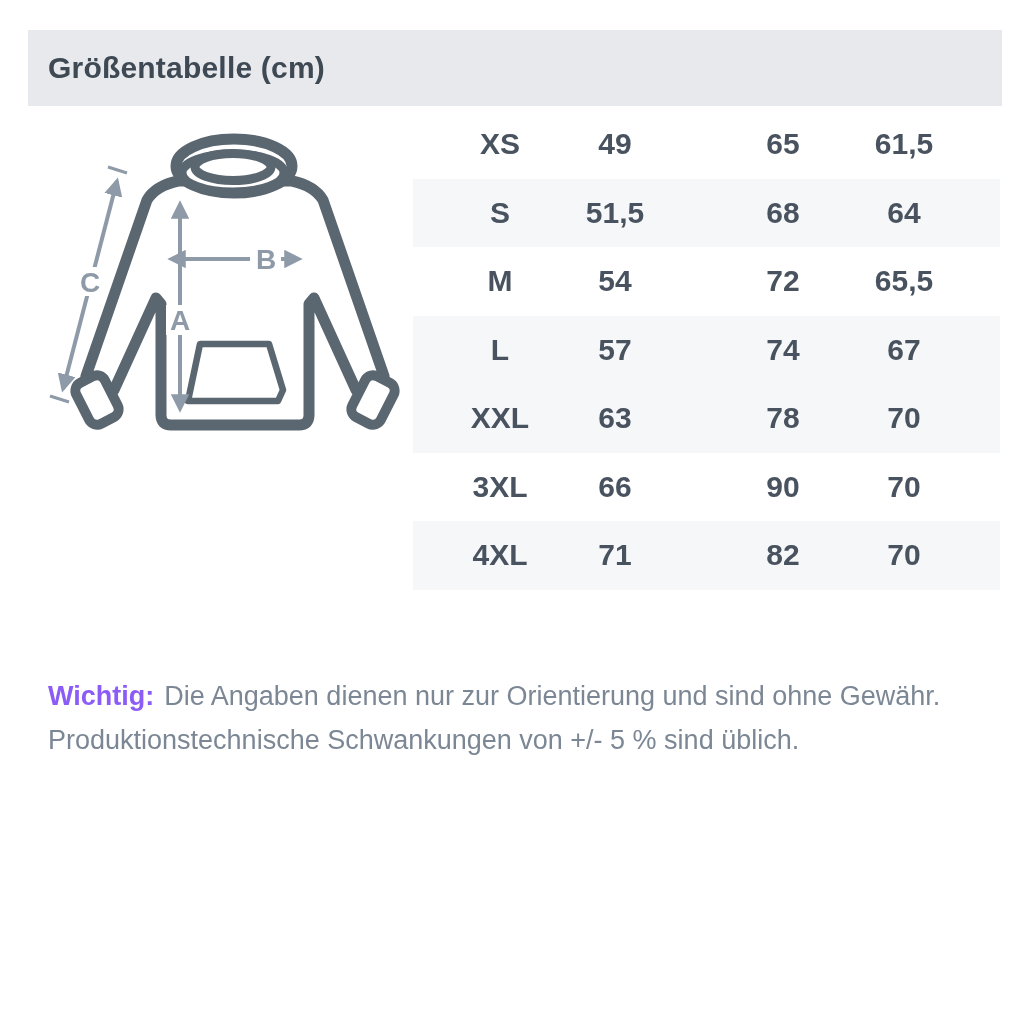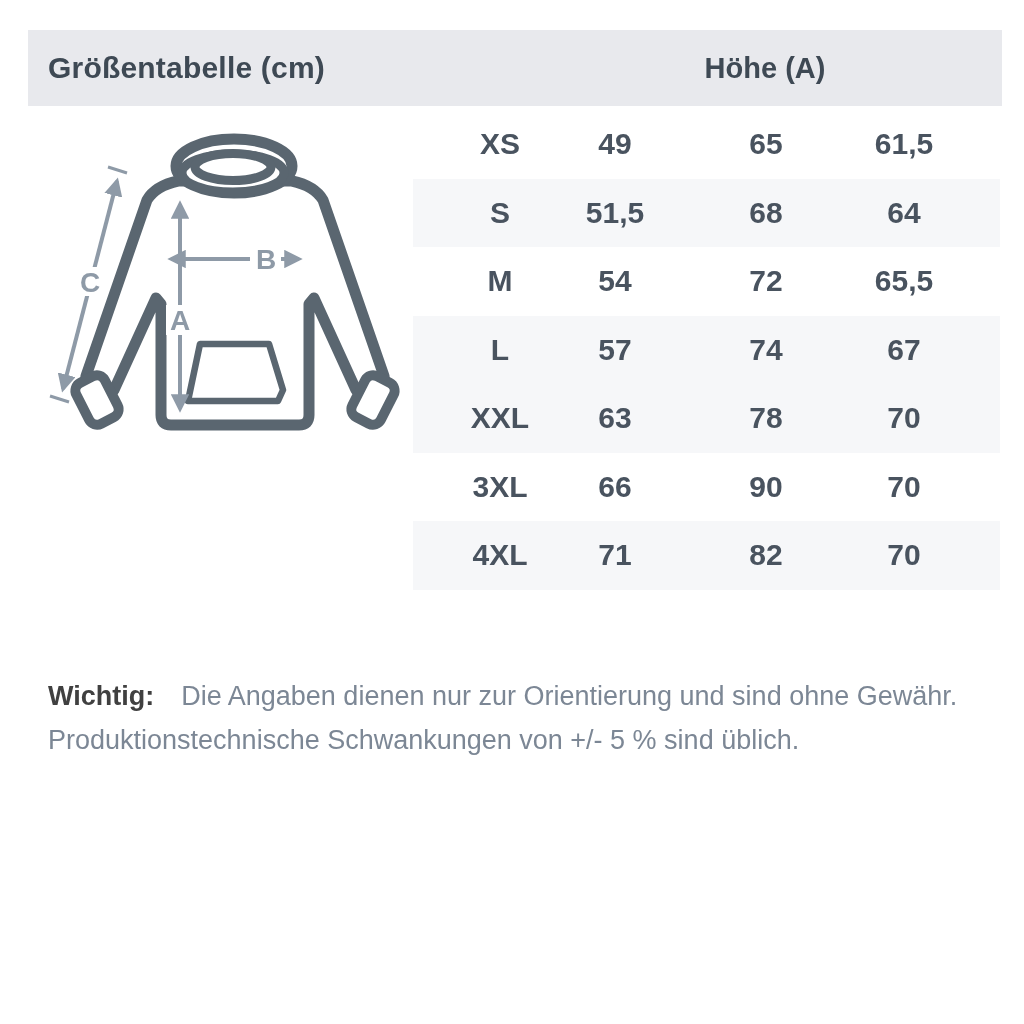--- a/index.html
+++ b/index.html
@@ -26,39 +26,38 @@
   
   .table{position:absolute;left:413px;top:110px;width:587px;font-weight:bold;}
   .trow{position:relative;height:68.5px;}
   .trow.alt{background:#f6f7f9;}
   .cell{
     position:absolute;top:50%;transform:translate(-50%,-50%);
     font-size:30px;color:#49535f;white-space:nowrap;
   }
   .cell.c1{left:87px;}
   .cell.c2{left:202px;text-align:right;}
-  .cell.c3{left:353px;}
+  .cell.c3{left:370px;}
   .cell.c4{left:491px;}
   
   .hoodie{position:absolute;left:40px;top:128px;overflow:visible;}
   
   .note{
     position:absolute;left:48px;top:674px;width:930px;
     font-size:27px;line-height:44px;color:#7c8795;
   }
-  .note .lead{font-weight:bold;color:#404040;margin-right:27px;}
+  .note .lead{font-weight:bold;color:#8b5cf6;margin-right:10px;}
 </style>
 </head>
 <body>
 
 <div class="sheet">
 
   <div class="band">
     <div class="title">Größentabelle (cm)</div>
-    <div class="col-h a">Höhe (A)</div>
   </div>
 
   <svg class="hoodie" width="364" height="320" viewBox="0 0 364 320" xmlns="http://www.w3.org/2000/svg">
     <defs>
       <marker id="ah" viewBox="0 0 10 10" refX="8" refY="5" markerWidth="4.6" markerHeight="4.6" orient="auto-start-reverse">
         <path d="M0,0 L10,5 L0,10 Z" fill="#8e9aa7"></path>
       </marker>
     </defs>
 
     <g stroke="#5a6670" stroke-linejoin="round" stroke-linecap="round">

